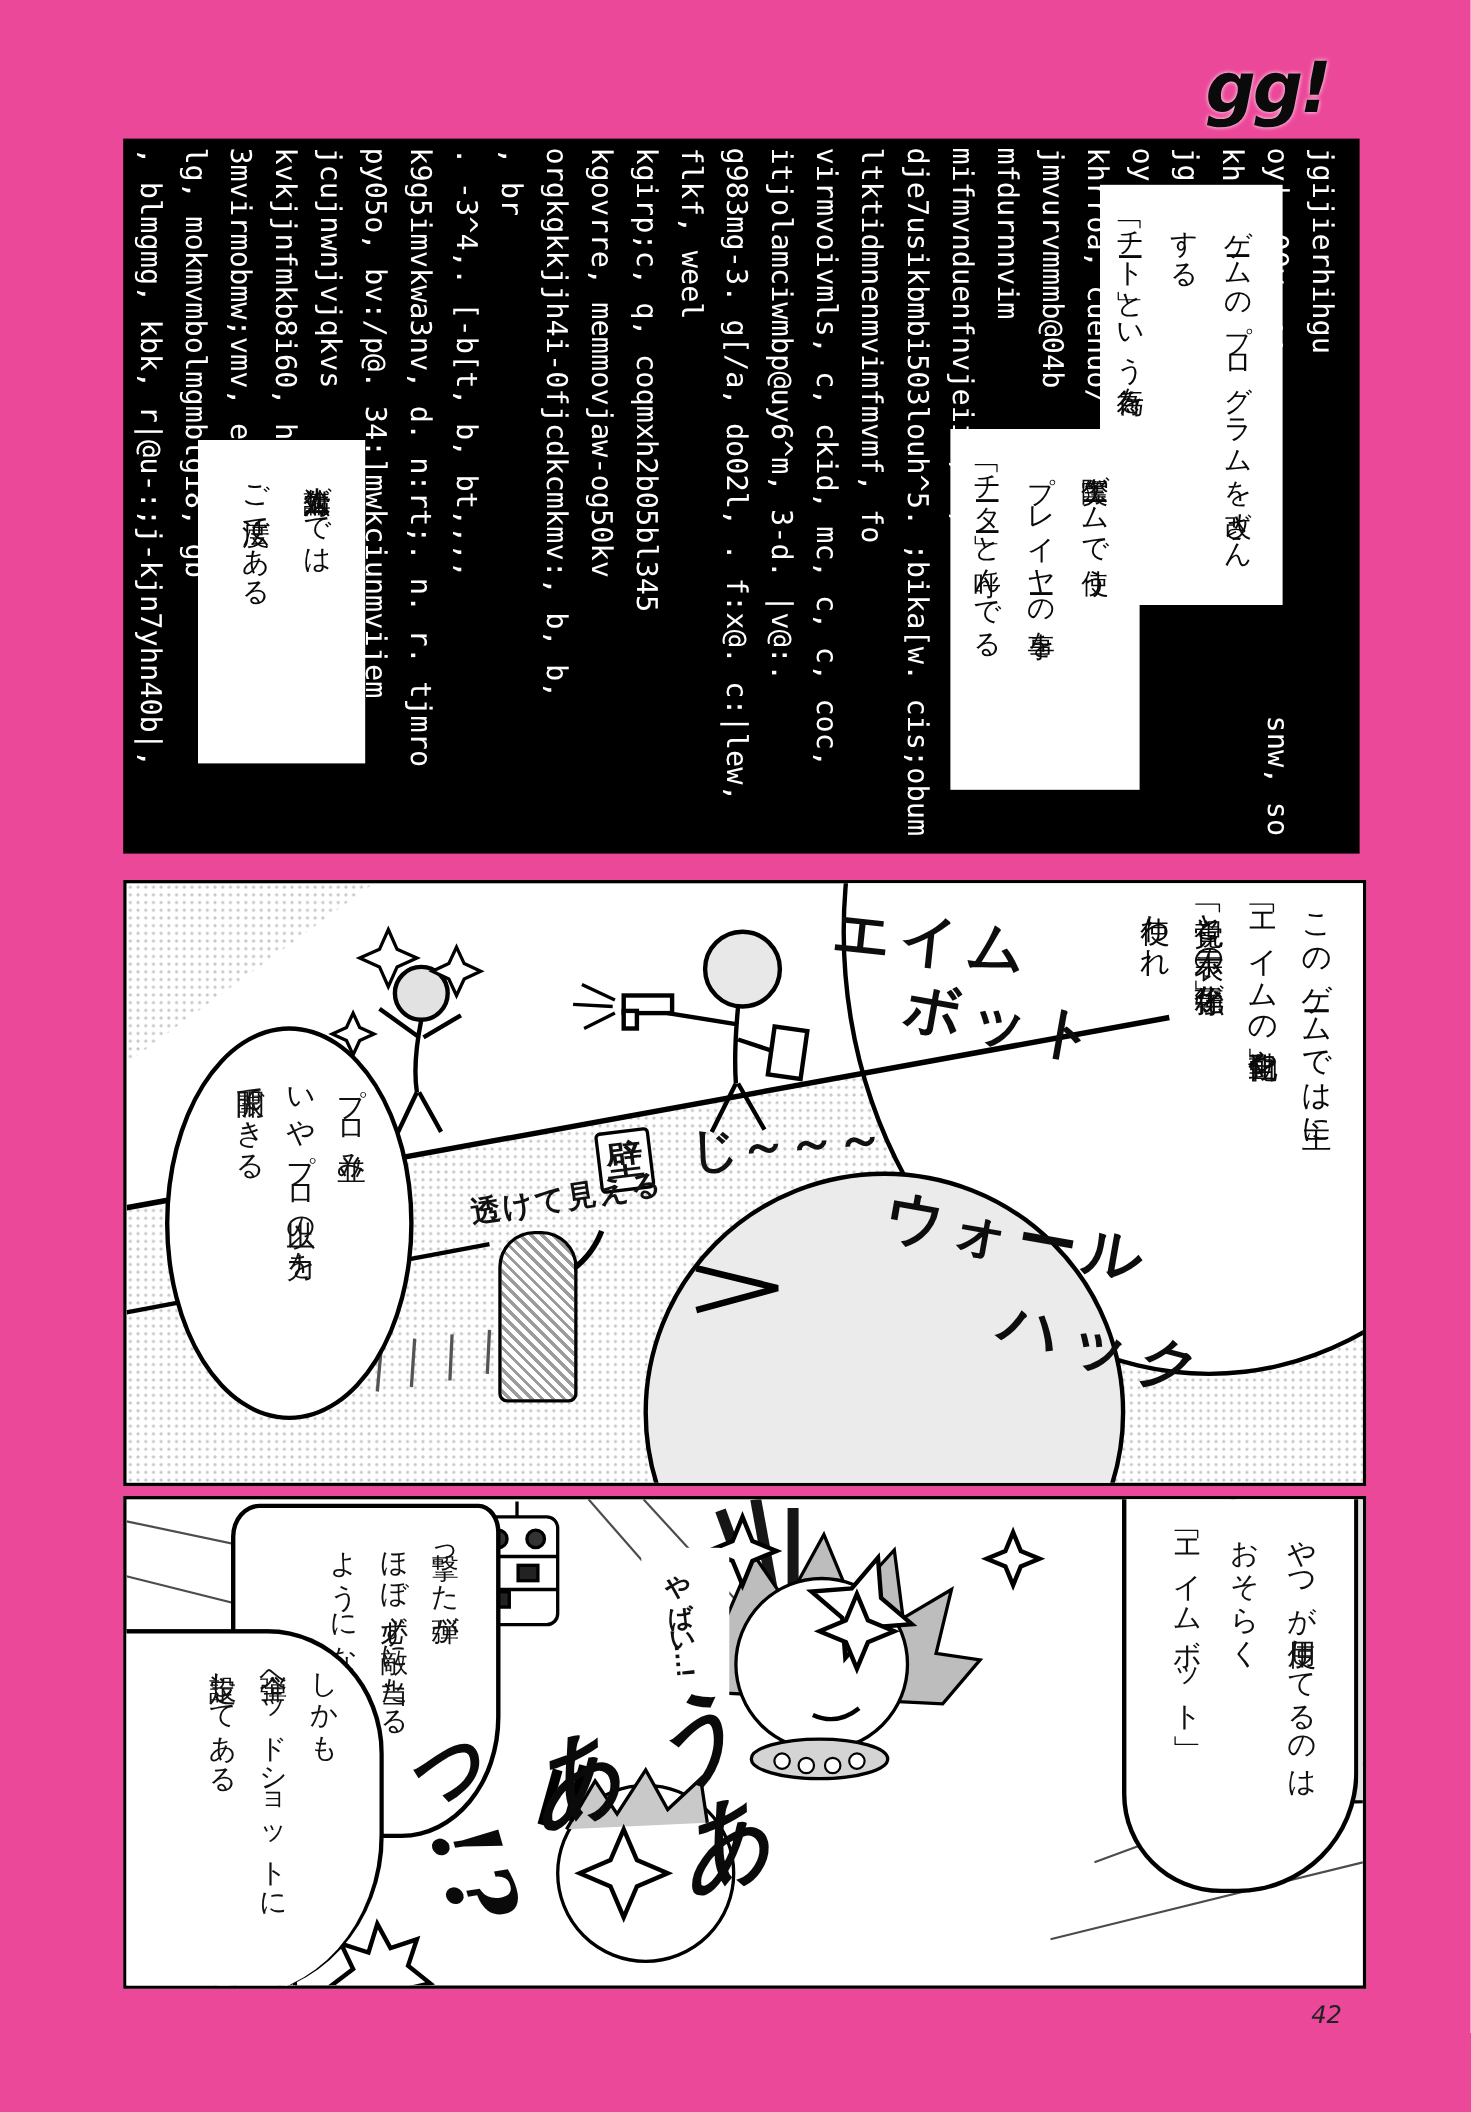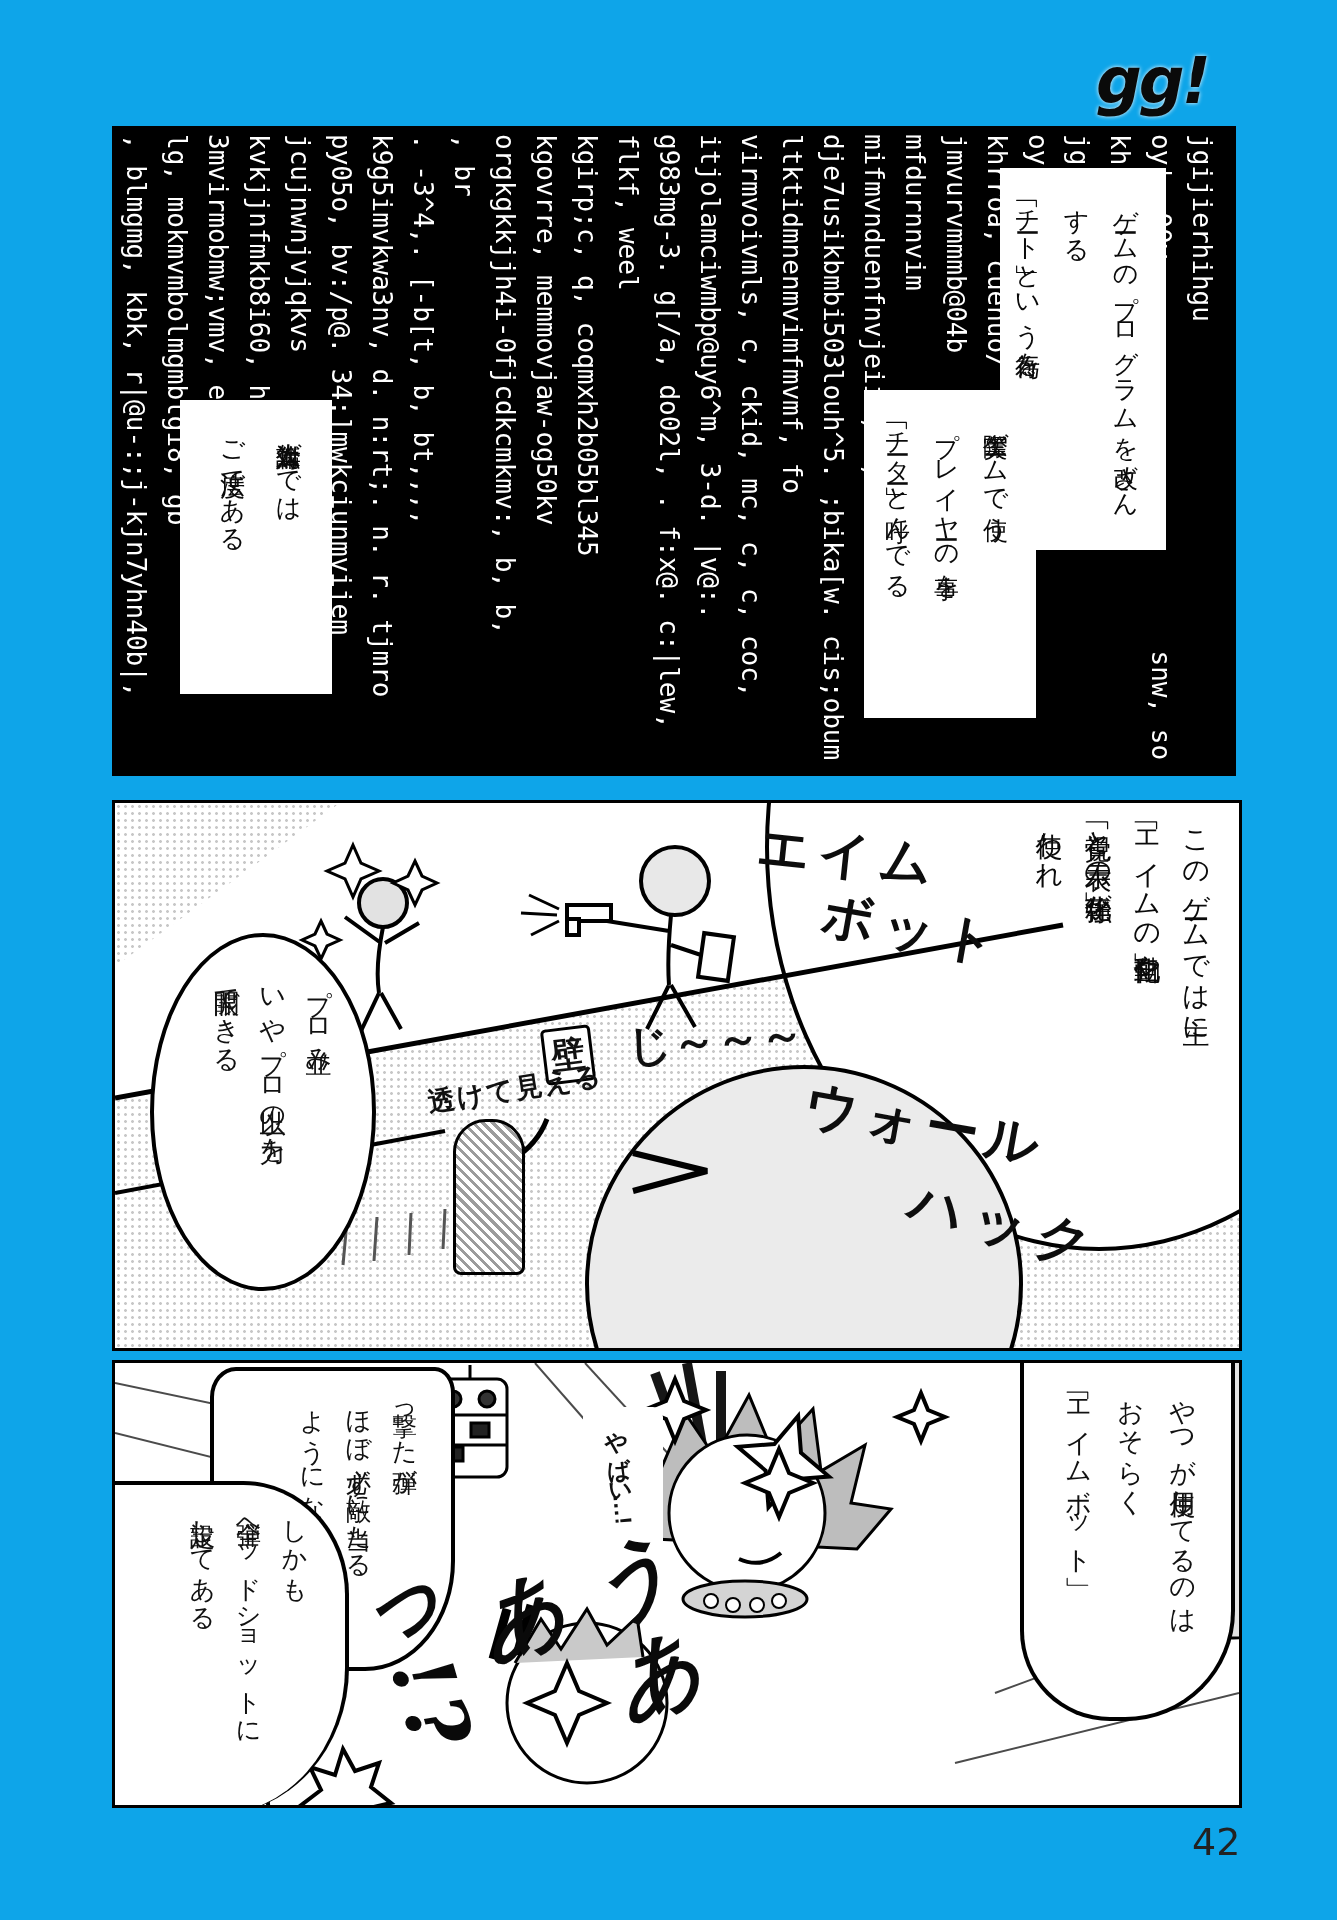--- a/index.html
+++ b/index.html
@@ -1,23 +1,23 @@
 <!DOCTYPE html>
 <html><head>
 <meta charset="utf-8">
 <style>
   html,body{margin:0;padding:0;background:#fff;}
-  #page{position:relative;width:1337px;height:1920px;background:#0ea5e9;overflow:hidden;
+  #page{position:relative;width:1337px;height:1920px;background:#ec4899;overflow:hidden;
         font-family:"Liberation Sans", sans-serif;color:#111;}
 
   
   #logo{position:absolute;left:1096px;top:44px;font-family:"DejaVu Sans",sans-serif;
         font-weight:bold;font-style:italic;font-size:64px;letter-spacing:-3px;color:#0a0a0a;
         text-shadow:0 0 4px #fff;}
-  #folio{position:absolute;left:1192px;top:1820px;font-size:38px;
+  #folio{position:absolute;left:1192px;top:1820px;font-size:22px;font-style:italic;
          font-family:"DejaVu Sans",sans-serif;color:#222;}
 
   
   .vtext{writing-mode:vertical-rl;}
   .vtext>span{display:block;}
   .jp-serif{font-family:"DejaVu Serif","Liberation Serif",serif;}
   .sfx{font-family:"DejaVu Sans",sans-serif;font-weight:bold;color:#0d0d0d;}
 
   
   #panel1{position:absolute;left:112px;top:126px;width:1124px;height:650px;background:#000;overflow:hidden;}

